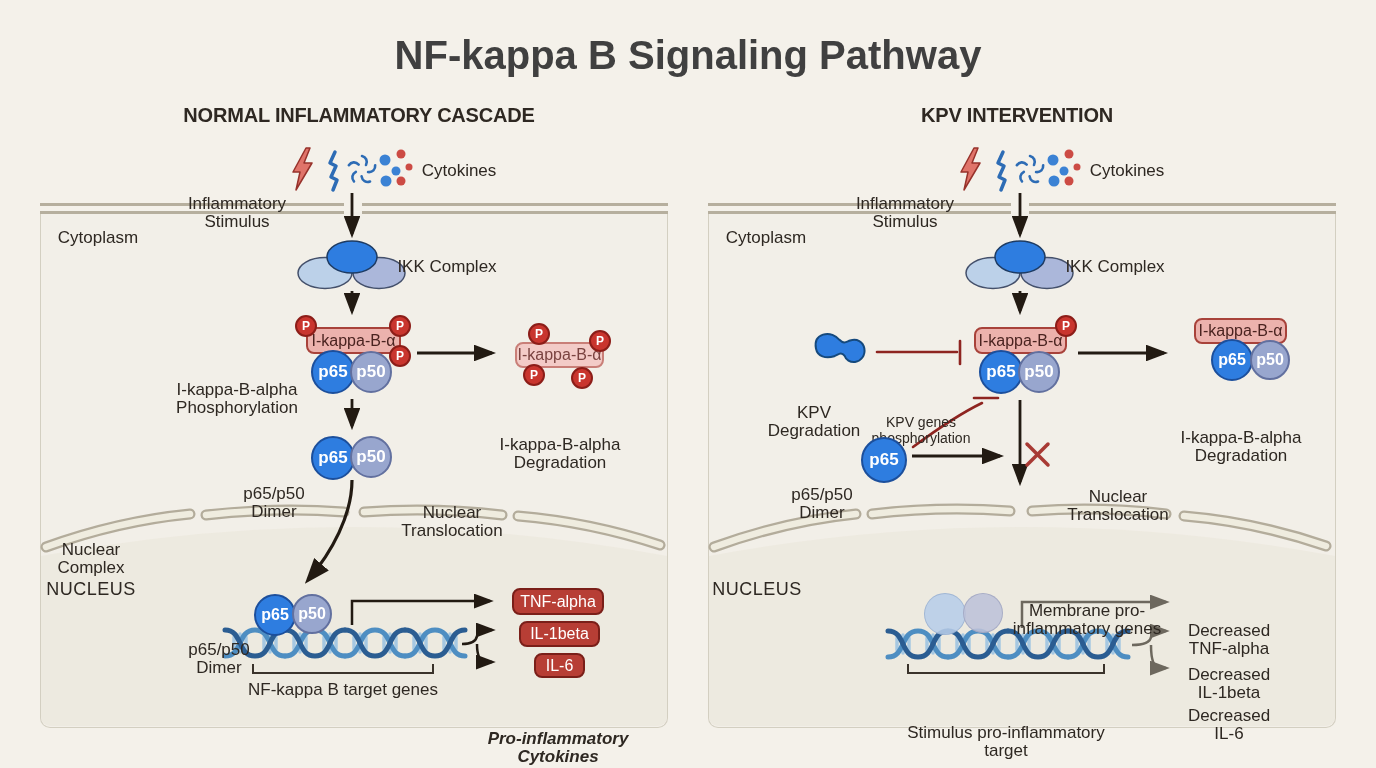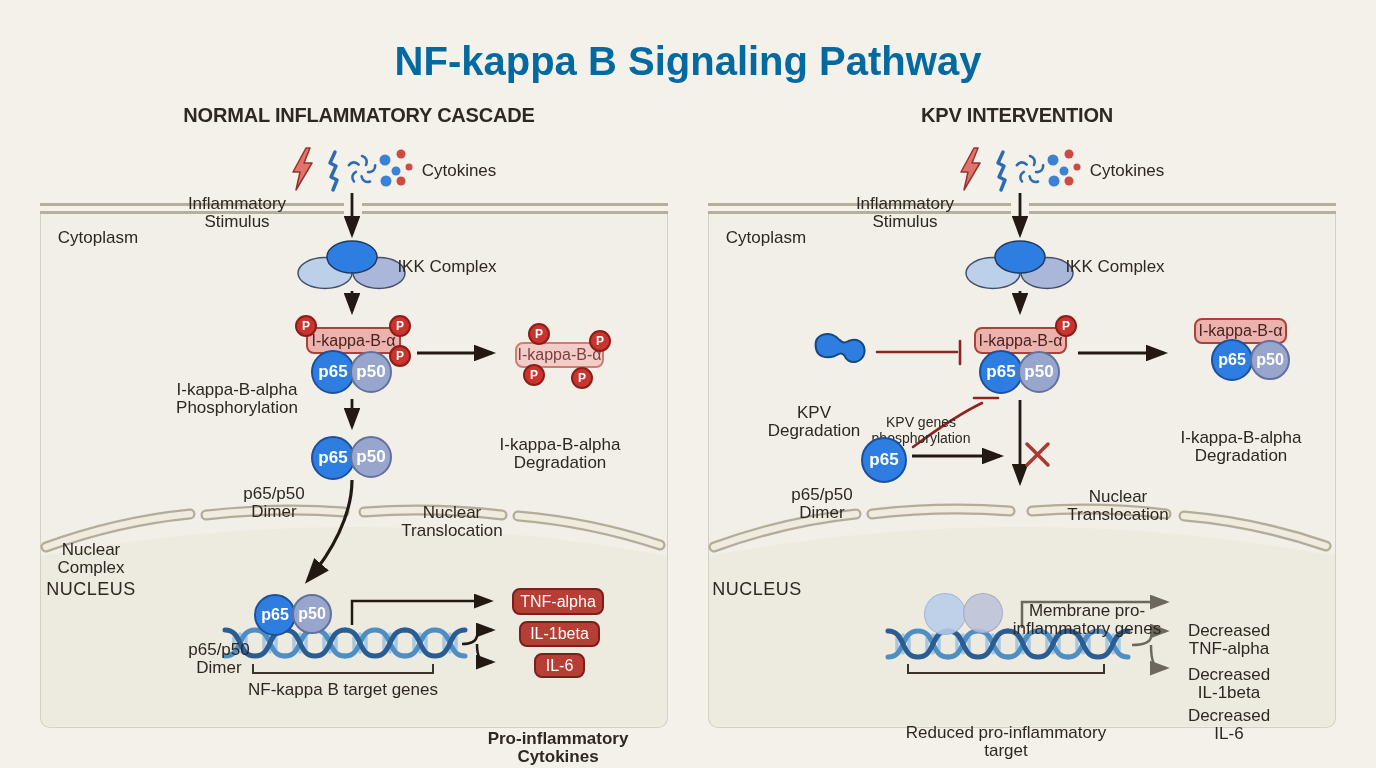--- a/index.html
+++ b/index.html
@@ -2,23 +2,23 @@
 <html><head>
 <meta charset="utf-8">
 <style>
   html,body{margin:0;padding:0;}
   body{width:1376px;height:768px;position:relative;background:#f4f1ea;font-family:"Liberation Sans",sans-serif;color:#2e2822;overflow:hidden;}
   .panel{position:absolute;top:212px;height:516px;width:628px;background:#f2efe8;border:1.5px solid #d3cfc1;border-top:none;border-radius:0 0 10px 10px;box-sizing:border-box;z-index:0;}
   svg.layer{position:absolute;left:0;top:0;z-index:1;}
   .mem{position:absolute;height:2.5px;background:#b6af9e;z-index:1;}
   .lbl{position:absolute;transform:translate(-50%,-50%);font-size:17px;white-space:nowrap;z-index:3;text-align:center;line-height:1.1;}
   .lbl2{position:absolute;transform:translateX(-50%);font-size:17px;white-space:nowrap;z-index:3;text-align:center;line-height:18px;margin-top:44px;}
-  .b{font-weight:bold;}
+  .b{font-weight:bold;font-style:italic;}
   .hdr{font-size:20px;font-weight:bold;letter-spacing:-0.2px;}
-  .title{position:absolute;left:688px;top:61px;transform:translate(-50%,-50%);font-size:40px;font-weight:bold;color:#0369a1;white-space:nowrap;z-index:3;}
+  .title{position:absolute;left:688px;top:55px;transform:translate(-50%,-50%);font-size:40px;font-weight:bold;color:#404040;white-space:nowrap;z-index:3;}
   .nuc{font-size:18px;letter-spacing:0.5px;}
   .sm{font-size:14px;}
   .mol{position:absolute;display:flex;align-items:center;justify-content:center;box-sizing:border-box;z-index:4;white-space:nowrap;}
   .circ{border-radius:50%;}
   .p65{background:#2e7de0;border:2px solid #1c4f9c;color:#fff;font-weight:bold;font-size:17px;}
   .p50{background:#98a6ce;border:2px solid #62709f;color:#fff;font-weight:bold;font-size:17px;}
   .pc{background:#c9352e;border:2px solid #8c1d18;color:#fff;font-weight:bold;font-size:12px;width:22px;height:22px;z-index:5;}
   .ikb{background:#ecb2ad;border:2px solid #a8423a;border-radius:8px;color:#4a2320;font-size:16px;}
   .ikbf{background:#f3cbc7;border:2px solid #c97f78;color:#7a4340;}
   .rbox{background:#b73e35;border:2px solid #7a1f19;border-radius:8px;color:#fff;font-size:16px;}
@@ -275,21 +275,21 @@
 <div class="lbl2" style="left:1118px;top:444px;">
   <div>Nuclear</div>
   <div>Translocation</div>
 </div>
 <div class="lbl nuc" style="left:757px;top:590px;">NUCLEUS</div>
 <div class="lbl2" style="left:1087px;top:558px;">
   <div>Membrane pro-</div>
   <div>inflammatory genes</div>
 </div>
 <div class="lbl2" style="left:1006px;top:680px;">
-  <div>Reduced pro-inflammatory</div>
+  <div>Stimulus pro-inflammatory</div>
   <div>target</div>
 </div>
 <div class="lbl2" style="left:1229px;top:578px;">
   <div>Decreased</div>
   <div>TNF-alpha</div>
 </div>
 <div class="lbl2" style="left:1229px;top:622px;">
   <div>Decreased</div>
   <div>IL-1beta</div>
 </div>

